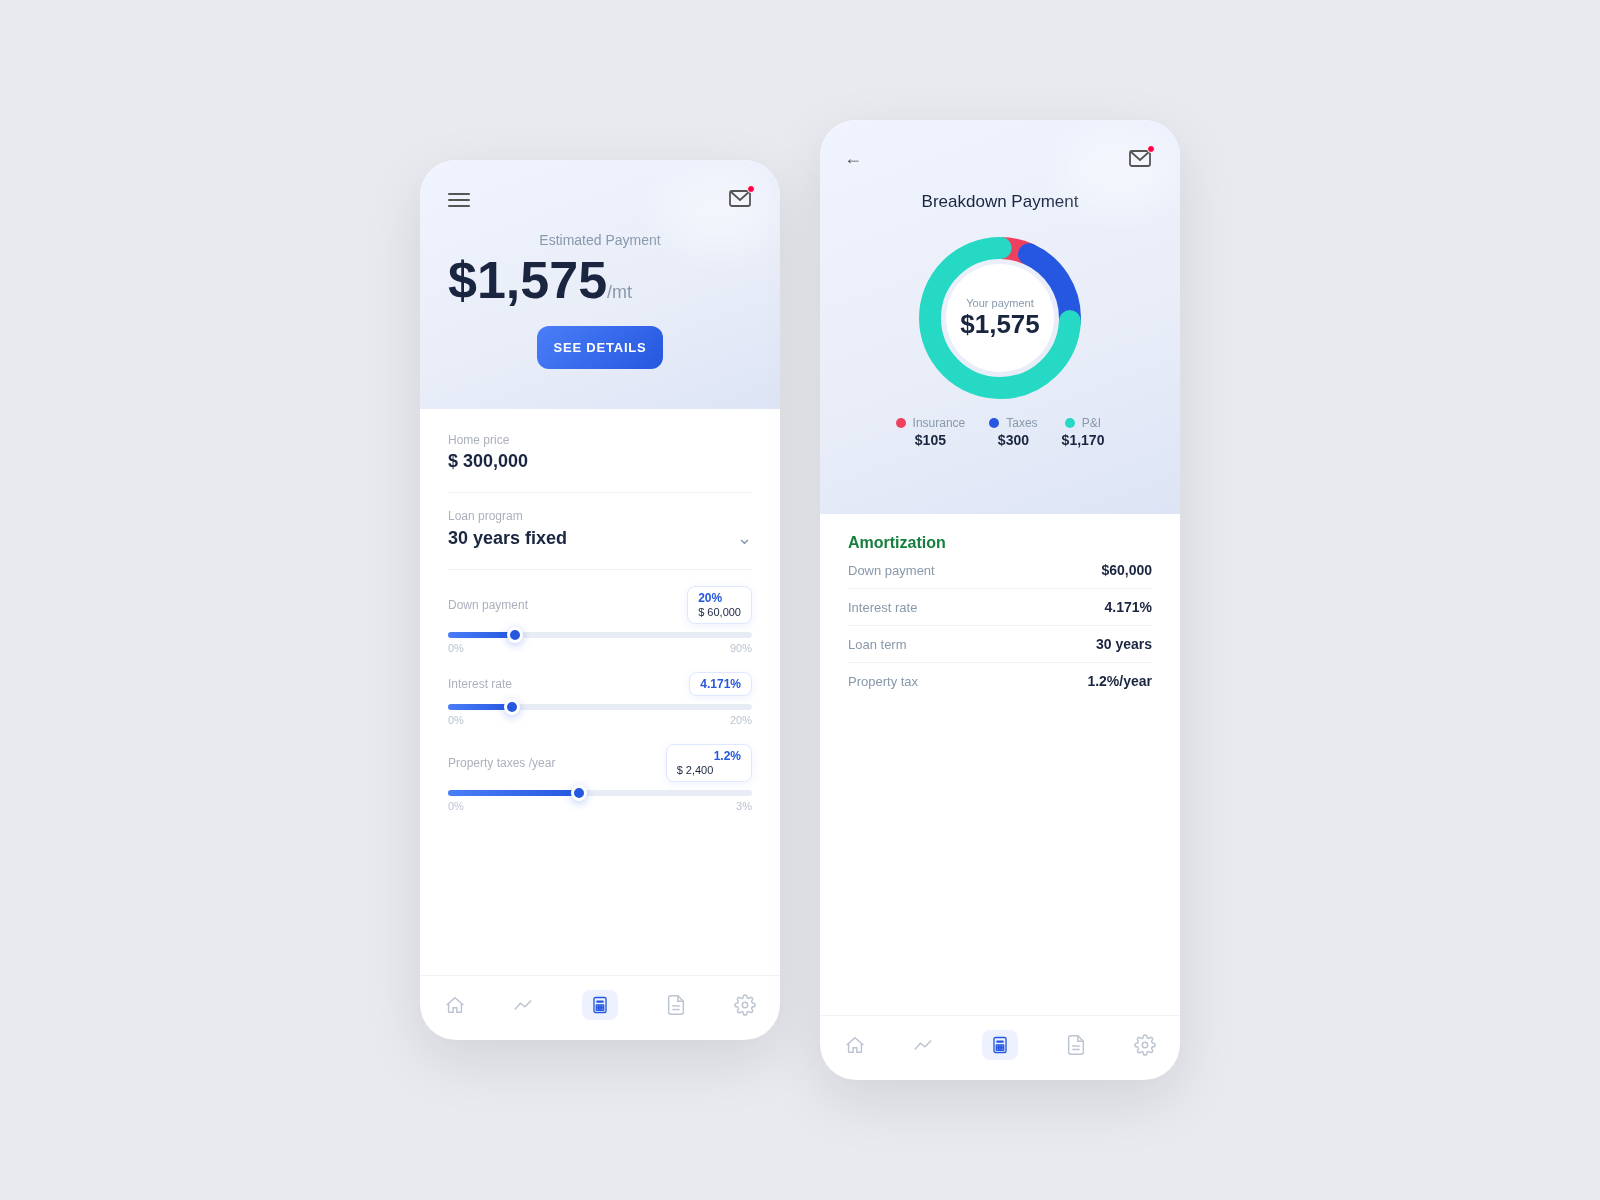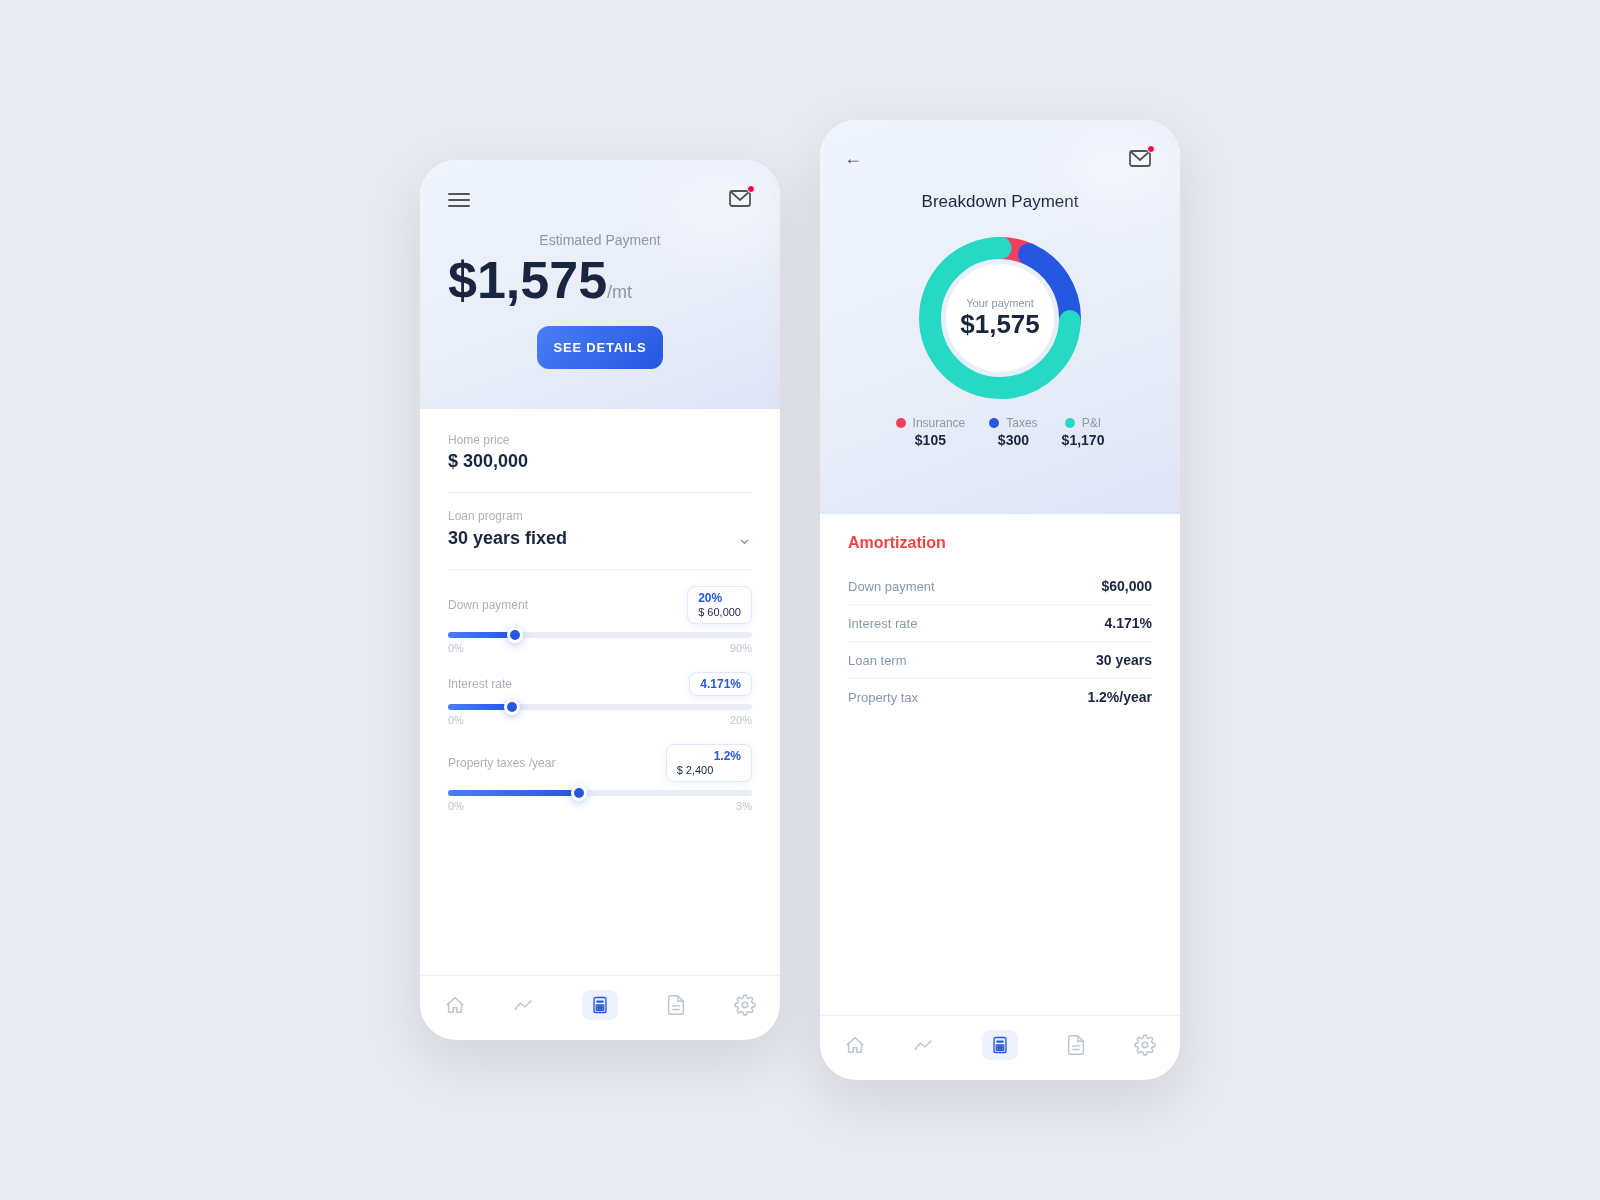--- a/index.html
+++ b/index.html
@@ -376,22 +376,21 @@
     
     .amortization-section {
       flex: 1;
       padding: 20px 28px;
       background: #fff;
     }
 
     .amortization-title {
       font-size: 16px;
       font-weight: 700;
-      color: #ef4444;
-      margin-bottom: 16px;
+      color: #15803d;
     }
 
     .amort-row {
       display: flex;
       justify-content: space-between;
       align-items: center;
       padding: 10px 0;
       border-bottom: 1px solid #f0f2f8;
     }
 

